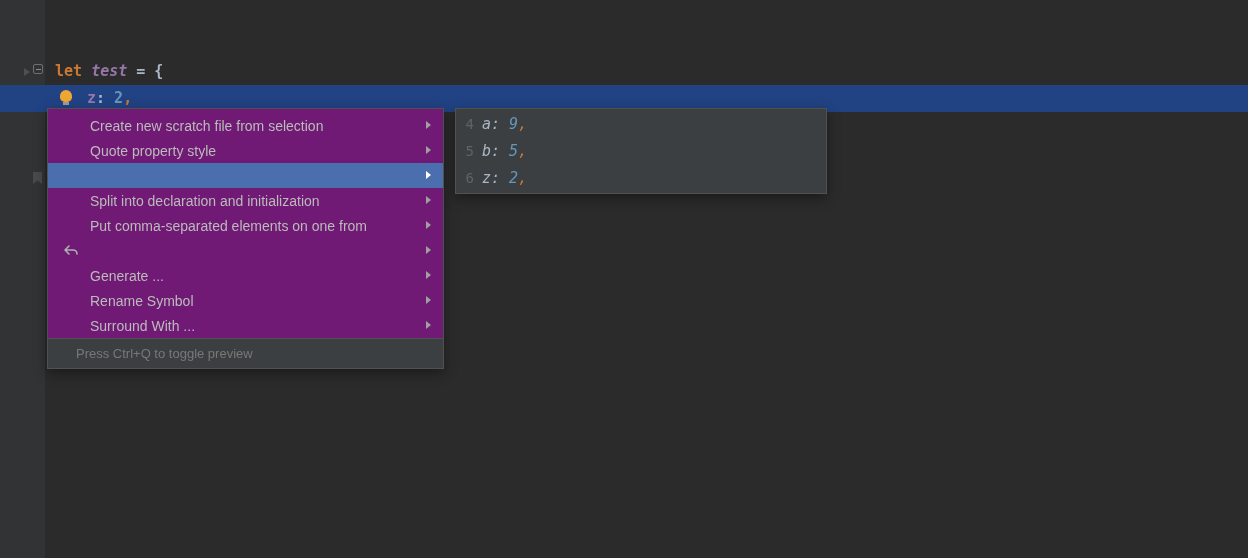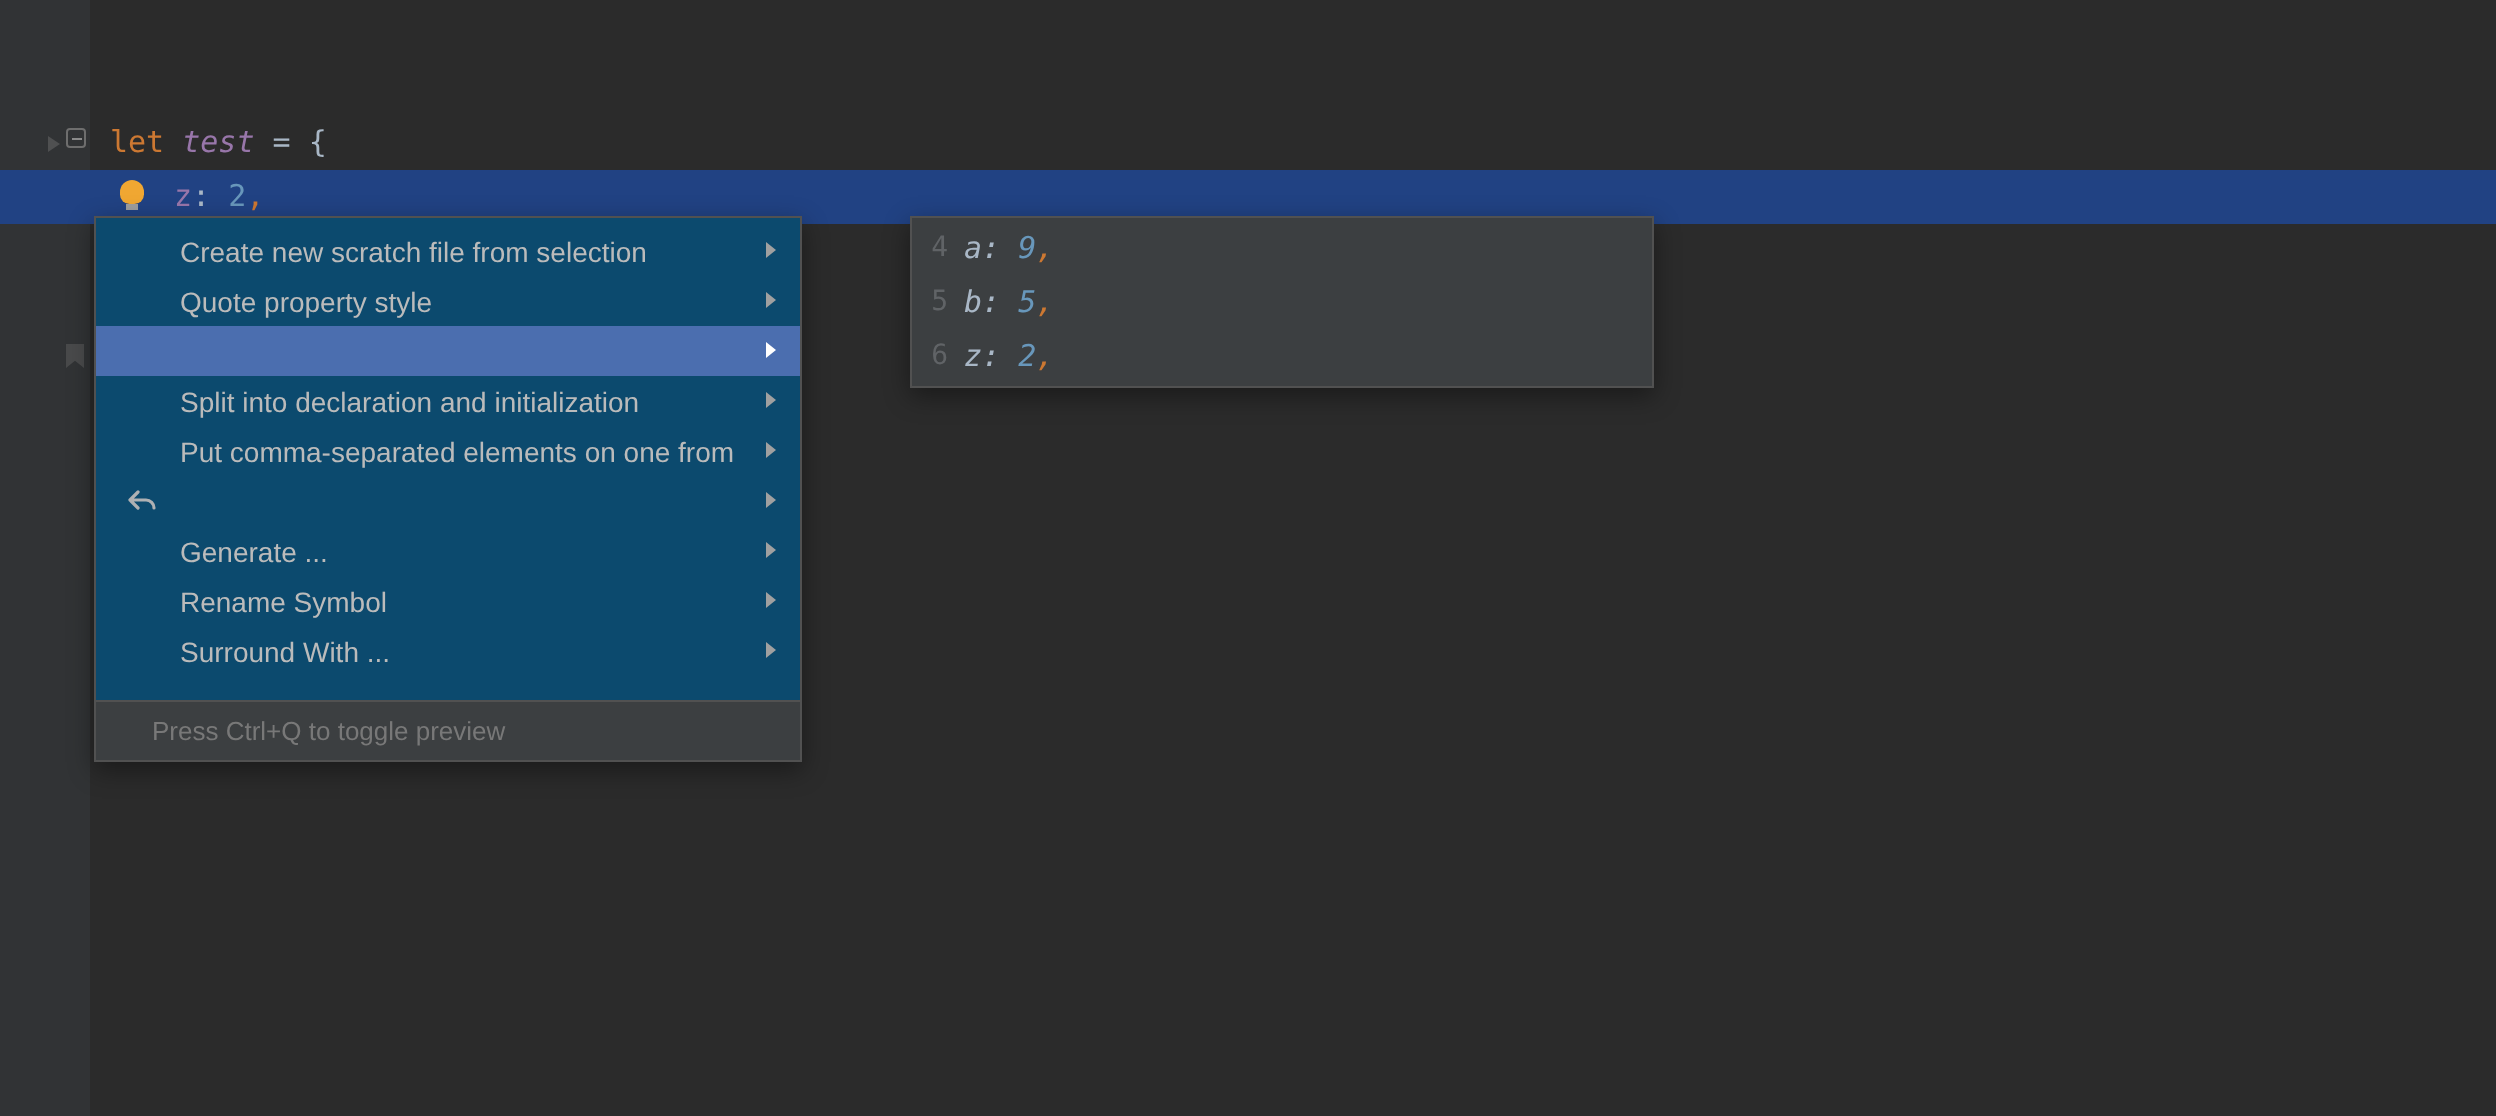--- a/index.html
+++ b/index.html
@@ -23,20 +23,21 @@
   }
   
   .editor {
     position: absolute;
     left: 0; top: 0;
     width: 1248px;
     height: 558px;
     font-family: "Consolas", "Menlo", monospace;
     font-size: 15px;
     line-height: 27px;
+    font-weight: bold;
   }
   .code-line {
     position: absolute;
     left: 0;
     width: 100%;
     height: 27px;
     display: flex;
     align-items: center;
   }
   .code-gutter {
@@ -109,22 +110,22 @@
   .prop { color: #9876AA; }
   .num { color: #6897BB; }
   .punct { color: #CC7832; }
   .plain { color: #A9B7C6; }
 
   
   .context-menu {
     position: absolute;
     left: 47px;
     top: 108px;
-    width: 354px;
-    background: #0c4a6e;
+    width: 397px;
+    background: #701a75;
     border: 1px solid #515151;
     box-shadow: 0 4px 12px rgba(0,0,0,0.4);
   }
   .menu-item {
     height: 25px;
     display: flex;
     align-items: center;
     padding-left: 42px;
     padding-right: 10px;
     position: relative;
@@ -260,21 +261,21 @@
     <span class="chevron"></span>
   </div>
   <div class="menu-item">
     <span>Generate ...</span>
     <span class="chevron"></span>
   </div>
   <div class="menu-item">
     <span>Rename Symbol</span>
     <span class="chevron"></span>
   </div>
-  <div class="menu-item" style="margin-bottom:12px;">
+  <div class="menu-item" style="margin-bottom:0;">
     <span>Surround With ...</span>
     <span class="chevron"></span>
   </div>
   <div class="menu-footer">
     <span>Press Ctrl+Q to toggle preview</span>
   </div>
 </div>
 
 <div class="preview">
   <div class="preview-line">

